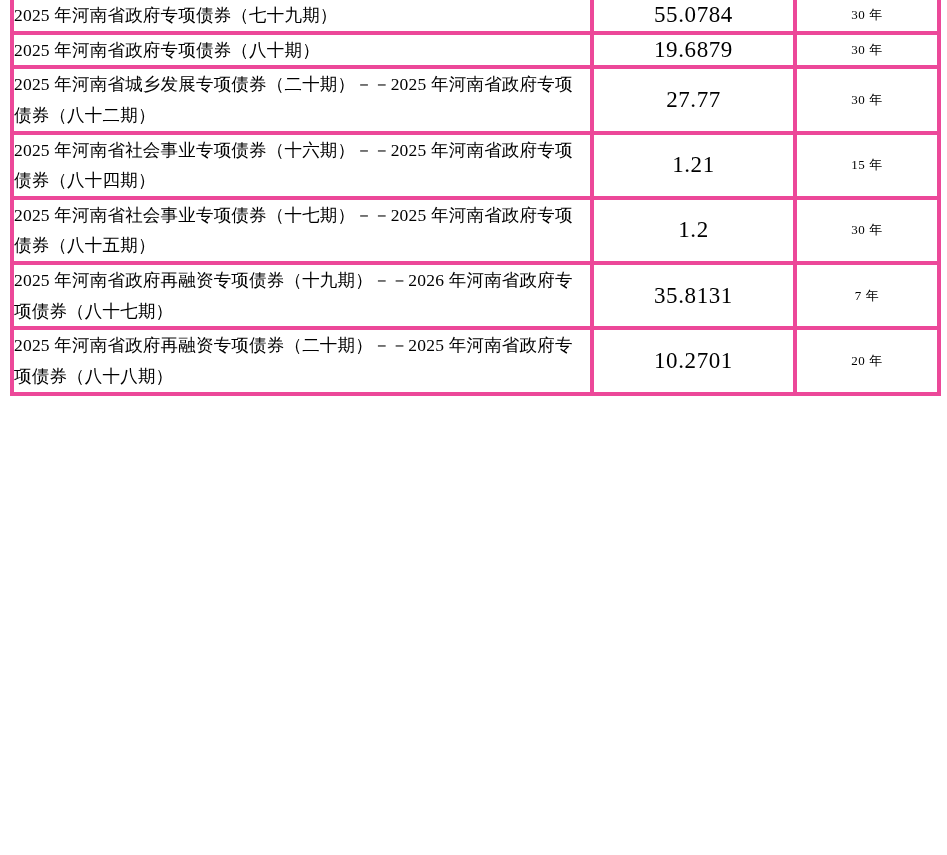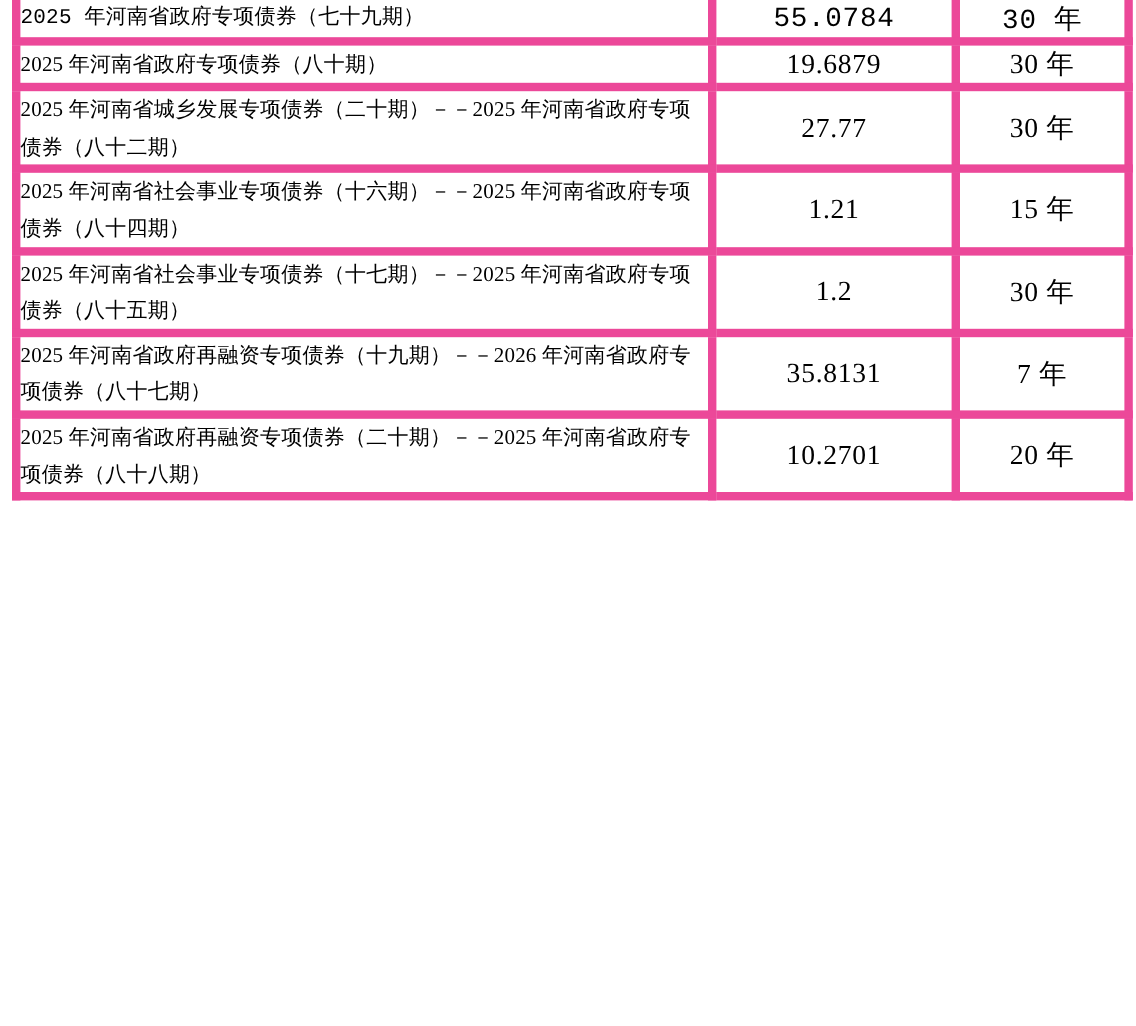--- a/index.html
+++ b/index.html
@@ -15,47 +15,47 @@
     overflow: hidden;
   }
   .doc-table {
     border-collapse: collapse;
     width: 927px;
     margin-left: 10px;
     margin-top: 0px;
     table-layout: fixed;
   }
   .doc-table td {
-    border: 7px solid #ec4899;
+    border: 4px solid #ec4899;
     vertical-align: middle;
     padding: 0;
   }
   .col-name { width: 580px; }
   .col-amount { width: 203px; }
   .col-term { width: 144px; }
 
   .cell-name {
     font-size: 17.5px;
     line-height: 1.75;
     padding: 6px 12px 6px 13px;
     text-align: left;
     letter-spacing: 0.2px;
   }
   .cell-amount {
     font-size: 23px;
     text-align: center;
     letter-spacing: 0.6px;
   }
   .cell-term {
-    font-size: 23px;
+    font-size: 13px;
     text-align: center;
     letter-spacing: 0.6px;
   }
   
-  tr.clipped td { border-top: none; font-family: Liberation Mono, monospace; }
+  tr.clipped td { border-top: none; }
 </style>
 </head>
 <body>
 
 <table class="doc-table">
   <colgroup>
     <col class="col-name">
     <col class="col-amount">
     <col class="col-term">
   </colgroup>

